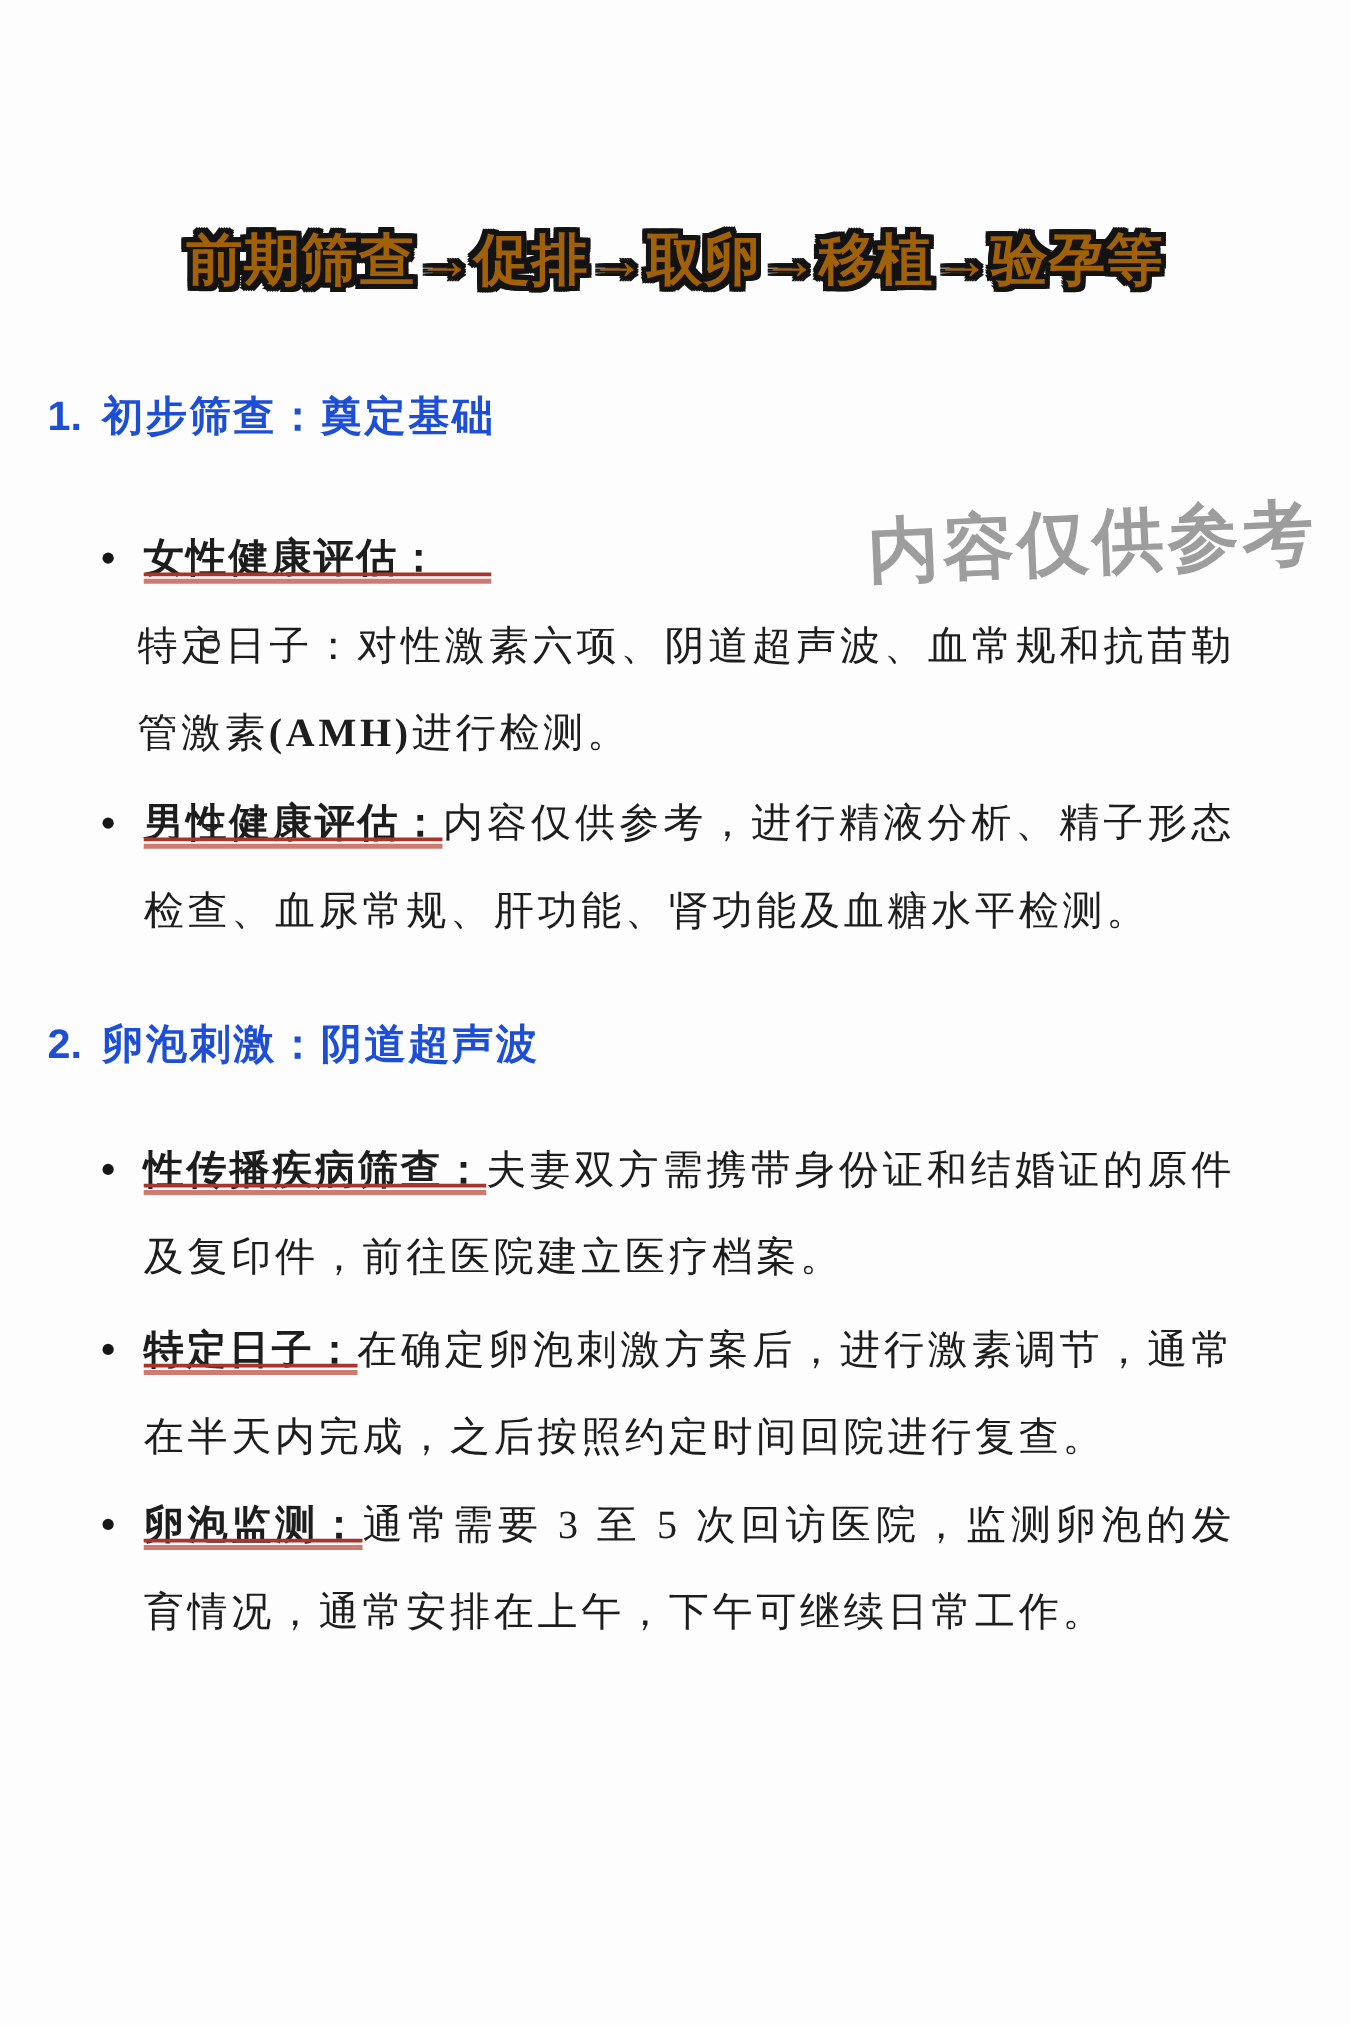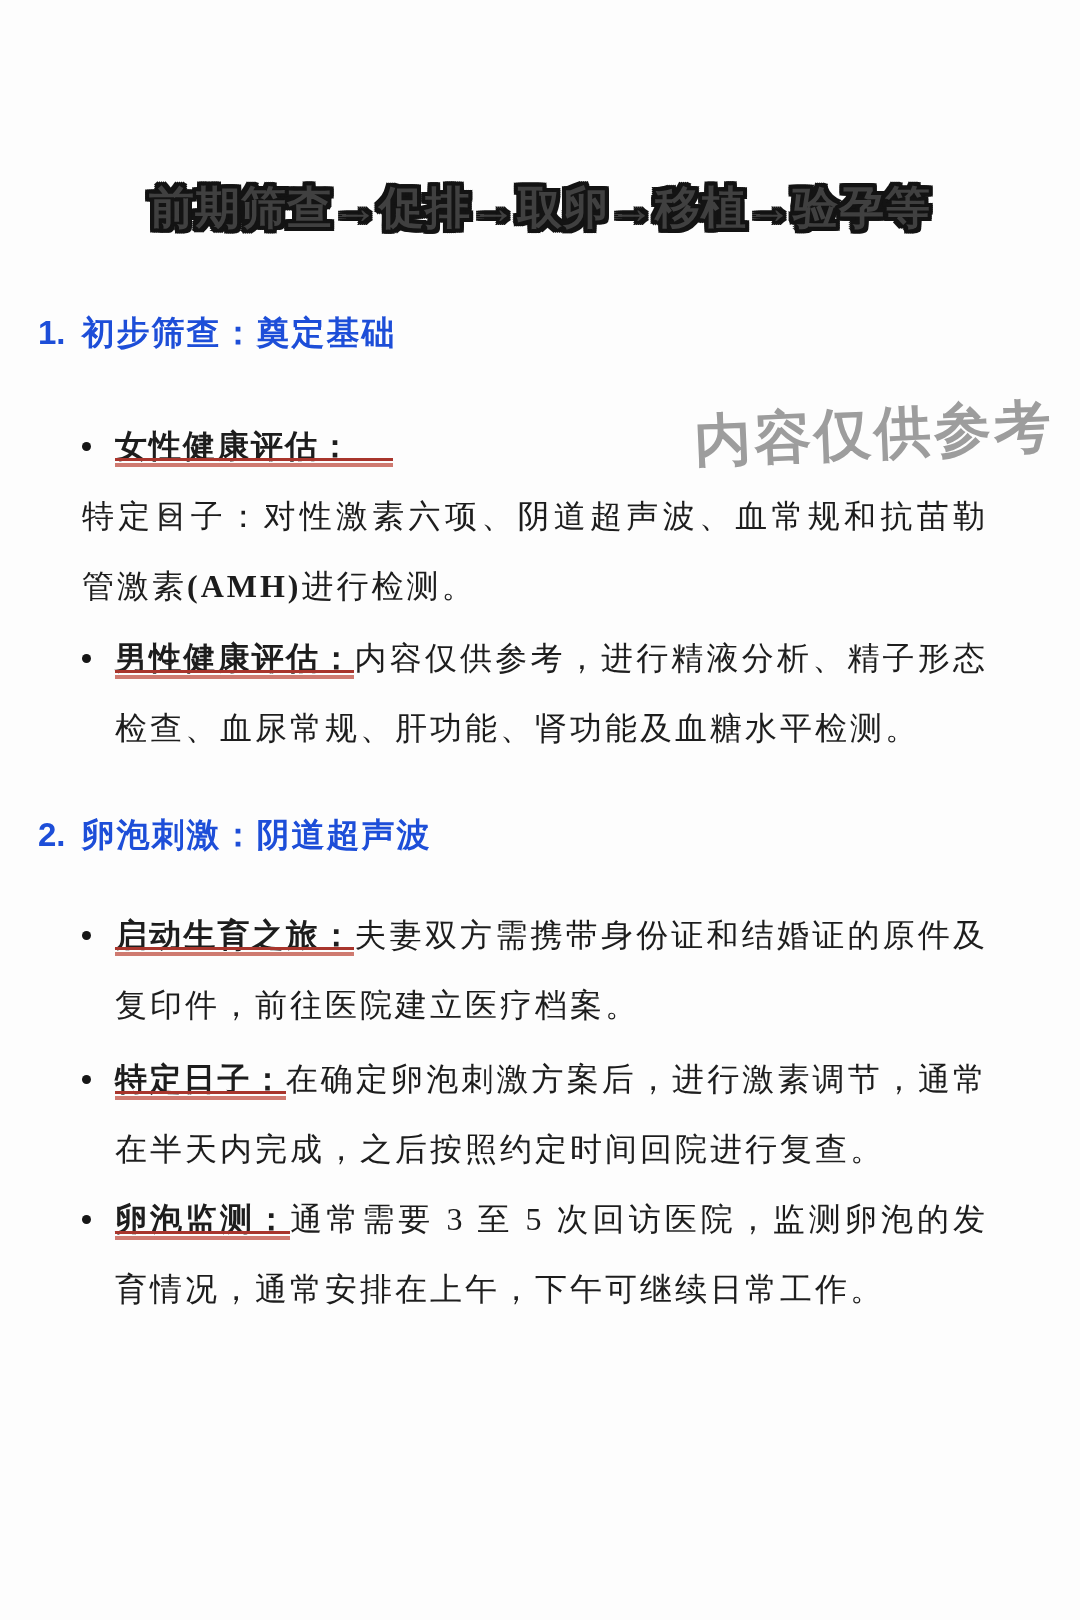--- a/index.html
+++ b/index.html
@@ -12,42 +12,42 @@
     position:absolute;top:396px;right:26px;
     font-family:"Liberation Sans",sans-serif;font-weight:bold;
     font-size:57px;color:#9d9d9d;letter-spacing:3px;
     transform:rotate(-2.5deg);white-space:nowrap;
   }
   
   .title{
     margin:172px auto 0 auto;text-align:center;
     font-family:"Liberation Sans",sans-serif;font-weight:bold;
     font-size:45px;line-height:71px;letter-spacing:1px;
-    color:#404040;white-space:nowrap;
+    color:#a16207;white-space:nowrap;
     text-shadow:
       -4px -4px 0 #131313, 4px -4px 0 #131313, -4px 4px 0 #131313, 4px 4px 0 #131313,
       -4px 0 0 #131313, 4px 0 0 #131313, 0 -4px 0 #131313, 0 4px 0 #131313,
       -2px -4px 0 #131313, 2px -4px 0 #131313, -2px 4px 0 #131313, 2px 4px 0 #131313,
       -4px -2px 0 #131313, 4px -2px 0 #131313, -4px 2px 0 #131313, 4px 2px 0 #131313;
   }
   
   .sec-head{
     margin-left:38px;padding-right:60px;
     font-family:"Liberation Sans",sans-serif;font-weight:bold;
     font-size:33px;line-height:46px;color:#1d4ed8;letter-spacing:2px;
     white-space:nowrap;
   }
   .sec-num{margin-right:16px;letter-spacing:0;}
   
   .li{
     position:relative;padding-left:115px;padding-right:92px;
     font-size:32px;line-height:70px;letter-spacing:3px;
     text-align:justify;
   }
-  .li.l2{padding-left:82px;font-family:Liberation Serif, serif;}
+  .li.l2{padding-left:110px;font-family:Liberation Serif, serif;}
   .dot{
     position:absolute;left:82px;top:31px;width:9px;height:9px;
     border-radius:50%;background:#161616;
   }
   .circ{
     position:absolute;left:161px;top:27px;width:11px;height:11px;
     border-radius:50%;border:2.5px solid #2a2a2a;background:transparent;
   }
   
   .lead{
@@ -98,21 +98,21 @@
   <span class="dot"></span>
   <span class="lead">男性健康评估：</span><span>内容仅供参考，进行精液分析、精子形态检查、血尿常规、肝功能、肾功能及血糖水平检测。</span>
 </div>
 
 <div class="sec-head mt49">
   <span class="sec-num">2.</span><span>卵泡刺激：阴道超声波</span>
 </div>
 
 <div class="li l1 mt42">
   <span class="dot"></span>
-  <span class="lead">启动生育之旅：</span><span>夫妻双方需携带身份证和结婚证的原件及复印件，前往医院建立医疗档案。</span>
+  <span class="lead">性传播疾病筛查：</span><span>夫妻双方需携带身份证和结婚证的原件及复印件，前往医院建立医疗档案。</span>
 </div>
 
 <div class="li l1 mt4">
   <span class="dot"></span>
   <span class="lead">特定日子：</span><span>在确定卵泡刺激方案后，进行激素调节，通常在半天内完成，之后按照约定时间回院进行复查。</span>
 </div>
 
 <div class="li l1 mt0">
   <span class="dot"></span>
   <span class="lead">卵泡监测：</span><span>通常需要 3 至 5 次回访医院，监测卵泡的发育情况，通常安排在上午，下午可继续日常工作。</span>

